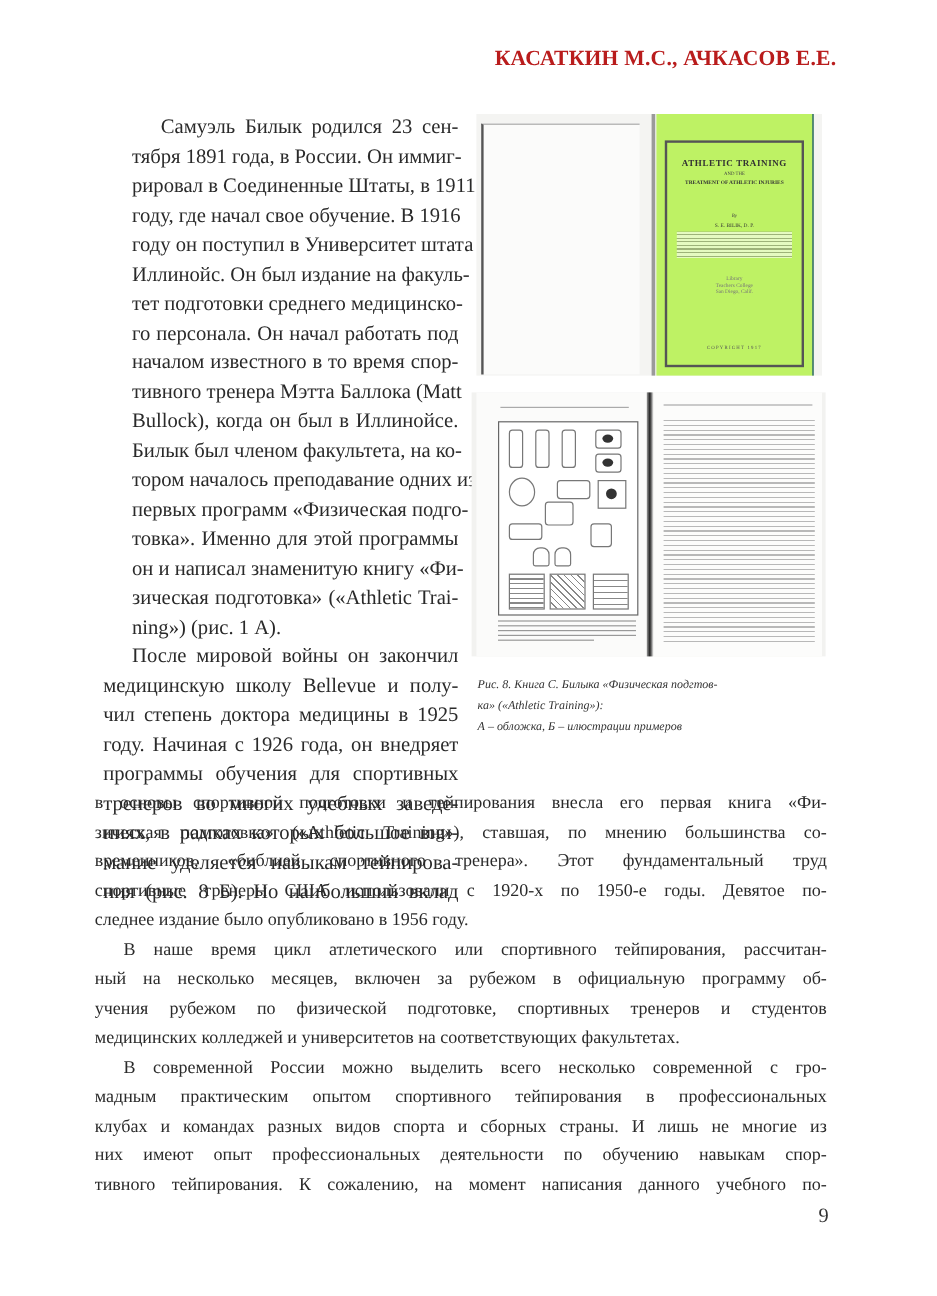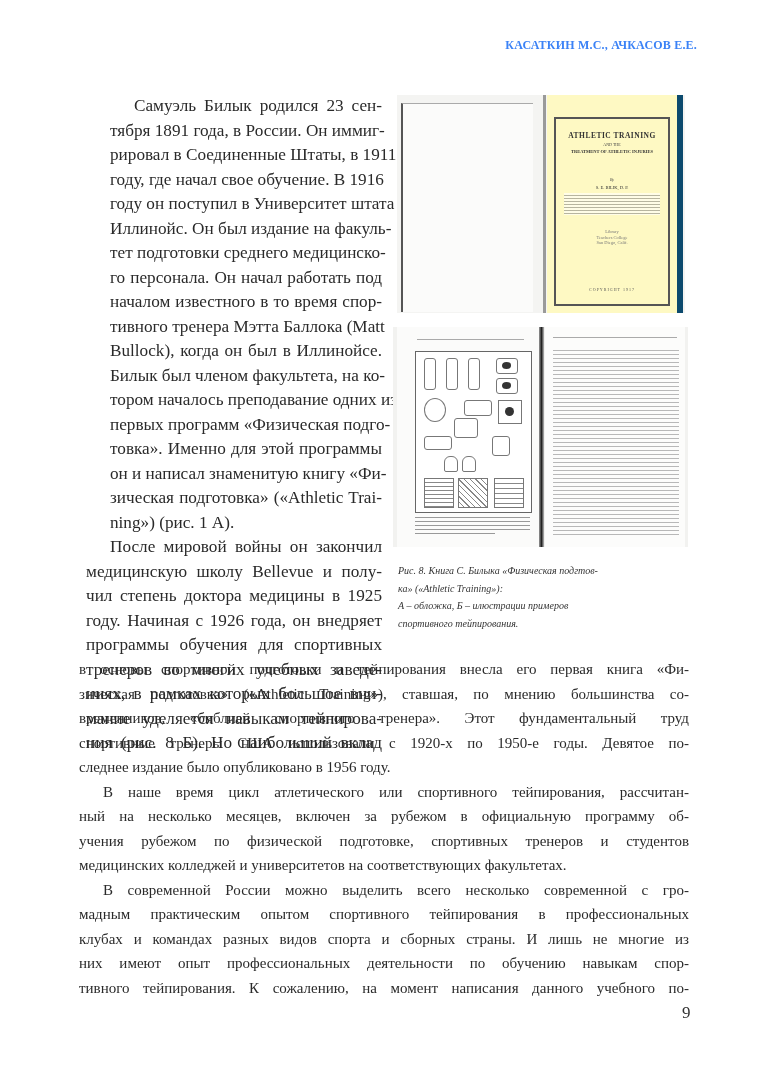--- a/index.html
+++ b/index.html
@@ -4,22 +4,22 @@
   <style>
     html, body { margin: 0; padding: 0; background: #ffffff; }
     body {
       width: 781px; height: 1080px; position: relative; overflow: hidden;
       font-family: "Liberation Serif", "DejaVu Serif", serif;
       color: #2a2a2a;
     }
     .running-head {
       position: absolute; top: 38px; right: 84px;
       font-family: "Liberation Serif", serif;
-      font-weight: bold; font-size: 12px; letter-spacing: 0.2px;
-      color: #3b82f6; white-space: nowrap;
+      font-weight: bold; font-size: 18px; letter-spacing: 0.2px;
+      color: #b91c1c; white-space: nowrap;
     }
     .col-text {
       position: absolute; left: 86px; top: 94px; width: 296px;
       font-size: 17.2px; line-height: 24.5px; text-align: justify;
       hyphens: manual;
     }
     .full-text {
       position: absolute; left: 79px; top: 657px; width: 610px;
       font-size: 15px; line-height: 24.5px; text-align: justify;
     }
@@ -34,22 +34,22 @@
       background: #f4f4f2;
     }
     .fig-top .left-page {
       position: absolute; left: 4px; top: 8px; width: 130px; height: 208px;
       background: #fbfbfa; border-left: 2px solid #555; border-top: 1px solid #aaa;
     }
     .fig-top .spine {
       position: absolute; left: 146px; top: 0; width: 3px; height: 218px; background: #9a9a9a;
     }
     .fig-top .cover {
-      position: absolute; left: 150px; top: 0; width: 130px; height: 218px; background: #fef9c3;
-      border-right: 6px solid #0c4a6e;
+      position: absolute; left: 150px; top: 0; width: 130px; height: 218px; background: #bef264;
+      border-right: 1px solid #0c4a6e;
     }
     .cover-frame {
       position: absolute; left: 7px; top: 22px; width: 112px; height: 185px;
       border: 2px double #555;
     }
     .cover-t1 { position: absolute; top: 12px; left: 0; right: 0; text-align: center; font-size: 7.5px; font-weight: bold; letter-spacing: 0.5px; color: #333; }
     .cover-t2 { position: absolute; top: 23px; left: 0; right: 0; text-align: center; font-size: 4px; color: #444; }
     .cover-t3 { position: absolute; top: 30px; left: 0; right: 0; text-align: center; font-size: 4.5px; font-weight: bold; color: #333; }
     .cover-by { position: absolute; top: 58px; left: 0; right: 0; text-align: center; font-size: 4px; font-style: italic; color: #444; }
     .cover-au { position: absolute; top: 66px; left: 0; right: 0; text-align: center; font-size: 4.5px; color: #333; }
@@ -212,16 +212,15 @@
   <div class="page-r">
     <div class="bline" style="top:10px;"></div>
     <div class="rlines"></div>
   </div>
 </div>
 
 <div class="caption">
   <div>Рис. 8. Книга С. Билыка «Физическая подгтов-</div>
   <div>ка» («Athletic Training»):</div>
   <div>А – обложка, Б – илюстрации примеров</div>
-  <div>спортивного тейпирования.</div>
 </div>
 
 <div class="page-number">9</div>
 
 </body></html>

